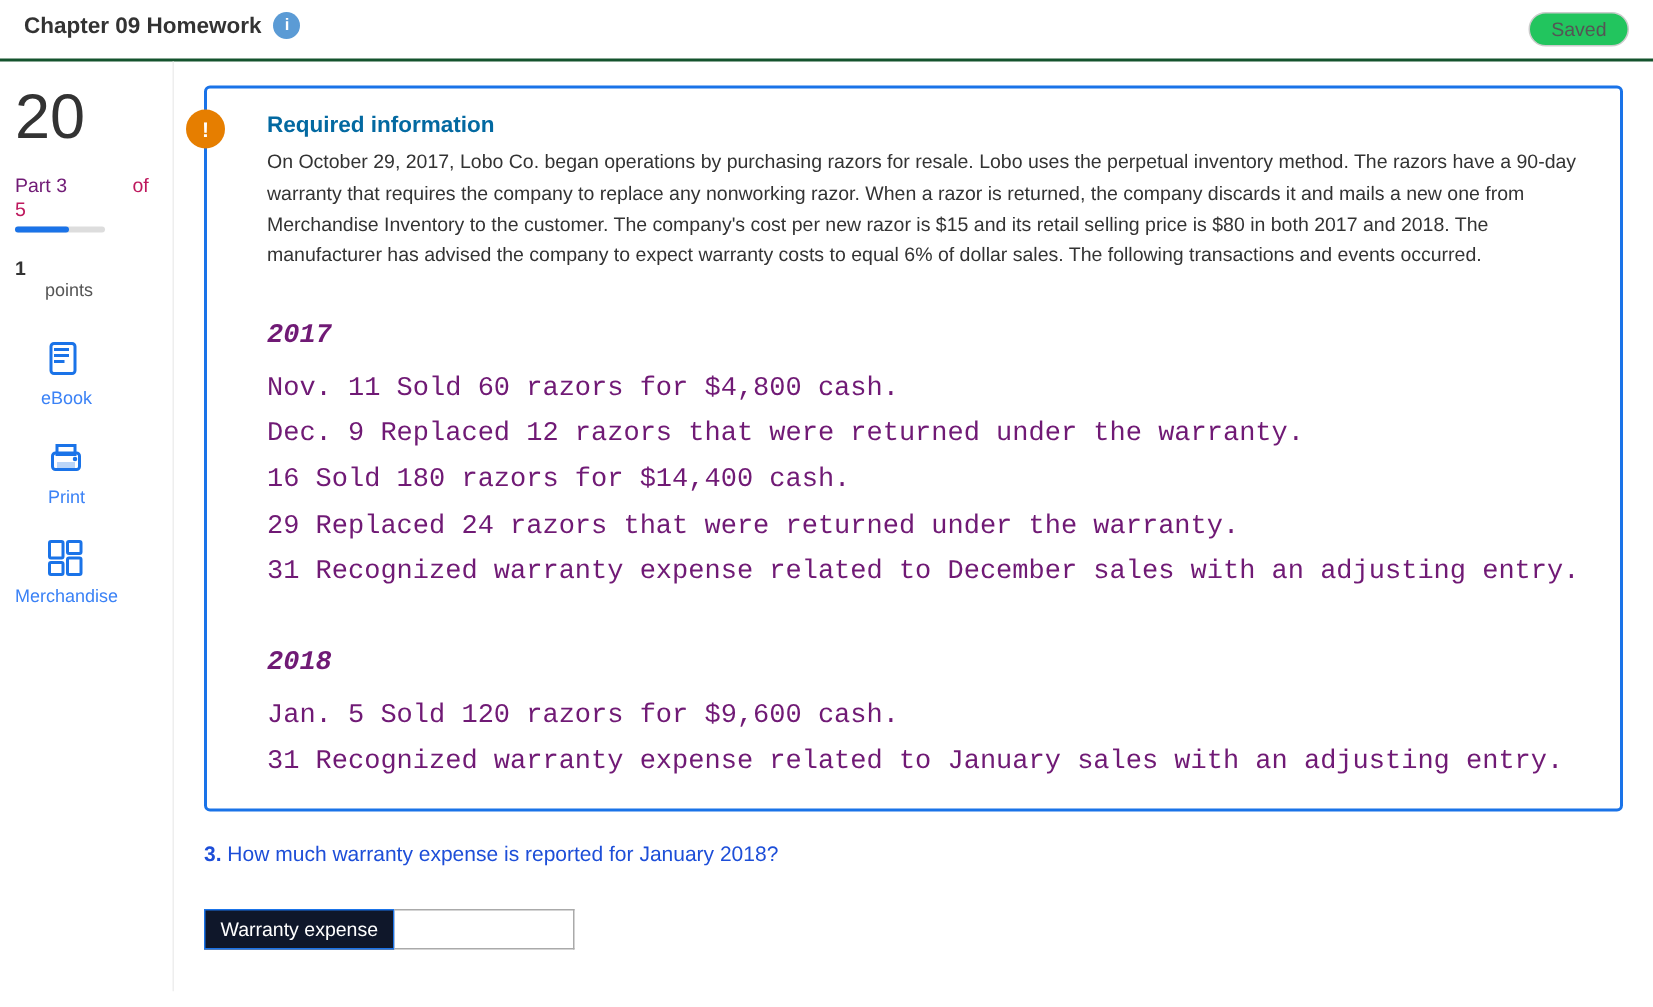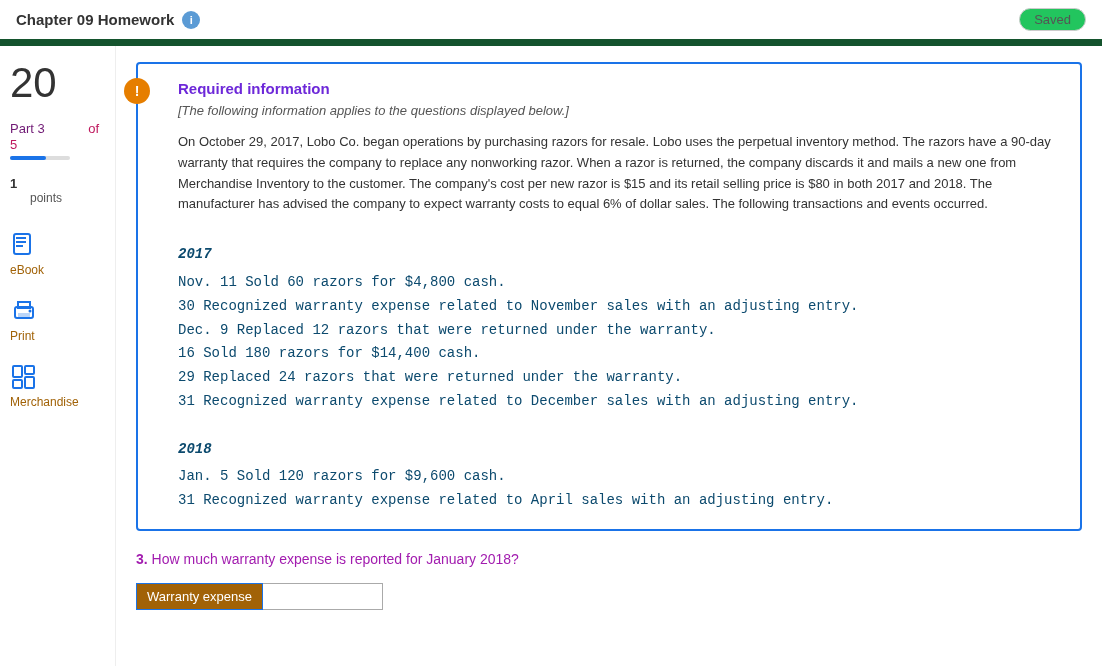--- a/index.html
+++ b/index.html
@@ -6,24 +6,24 @@
     body {
       font-family: Arial, sans-serif;
       font-size: 14px;
       background: #fff;
       color: #333;
     }
 
     
     .top-header {
       display: flex;
-      align-items: center;
+      align-items: flex-start;
       justify-content: space-between;
       padding: 8px 16px;
-      border-bottom: 7px solid #14532d;
+      border-bottom: 2px solid #14532d;
       background: #fff;
     }
     .top-header-left {
       display: flex;
       align-items: center;
       gap: 8px;
       font-size: 15px;
       font-weight: 600;
       color: #333;
     }
@@ -104,24 +104,24 @@
     }
     .sidebar-tools {
       display: flex;
       flex-direction: column;
       gap: 20px;
       margin-top: 10px;
     }
     .sidebar-tool {
       display: flex;
       flex-direction: column;
-      align-items: flex-start;
+      align-items: center;
       gap: 4px;
       cursor: pointer;
-      color: #a16207;
+      color: #3b82f6;
       font-size: 12px;
     }
     .tool-icon {
       width: 28px;
       height: 28px;
     }
 
     
     .content-area {
       flex: 1;
@@ -145,69 +145,69 @@
       border-radius: 50%;
       background: #e67e00;
       color: #fff;
       font-size: 14px;
       font-weight: bold;
       display: flex;
       align-items: center;
       justify-content: center;
     }
     .required-info-title {
-      color: #6d28d9;
+      color: #0369a1;
       font-weight: 700;
       font-size: 15px;
       margin-bottom: 6px;
     }
     .italic-note {
       font-style: italic;
       color: #555;
       font-size: 13px;
       margin-bottom: 14px;
     }
     .info-body {
       font-size: 13px;
       color: #333;
       line-height: 1.6;
       margin-bottom: 4px;
     }
     .transactions-section {
-      font-size: 14px;
+      font-size: 18px;
       font-family: 'Courier New', Courier, monospace;
       line-height: 1.7;
-      color: #0c4a6e;
+      color: #701a75;
       margin-top: 28px;
     }
     .year-heading {
       font-weight: bold;
       font-style: italic;
       margin-bottom: 4px;
     }
 
     
     .question-section {
       margin-top: 20px;
     }
     .question-text {
       font-size: 14px;
-      color: #a21caf;
-      margin-bottom: 16px;
+      color: #1d4ed8;
+      margin-bottom: 29px;
     }
     .question-text strong {
       font-weight: 700;
     }
     .answer-row {
       display: flex;
       align-items: center;
       gap: 0;
     }
     .answer-label {
-      background: #a16207;
+      background: #0f172a;
       color: #fff;
       padding: 5px 10px;
       font-size: 13px;
       font-weight: 500;
       border: 1px solid #1a73e8;
       white-space: nowrap;
     }
     .answer-input {
       border: 1px solid #aaa;
       border-left: none;
@@ -284,38 +284,36 @@
       </div>
 
     </div>
   </div>
 
   <div class="content-area">
 
     <div class="info-box">
       <div class="exclamation-badge">!</div>
       <div class="required-info-title">Required information</div>
-      <div class="italic-note">[The following information applies to the questions displayed below.]</div>
       <div class="info-body">On October 29, 2017, Lobo Co. began operations by purchasing razors for resale. Lobo uses the perpetual inventory method. The razors have a 90-day warranty that requires the company to replace any nonworking razor. When a razor is returned, the company discards it and mails a new one from Merchandise Inventory to the customer. The company's cost per new razor is $15 and its retail selling price is $80 in both 2017 and 2018. The manufacturer has advised the company to expect warranty costs to equal 6% of dollar sales. The following transactions and events occurred.</div>
 
       <div class="transactions-section">
         <div class="year-heading">2017</div>
         <div id="trans2017">
             <div>Nov. 11 Sold 60 razors for $4,800 cash.</div>
-            <div>     30 Recognized warranty expense related to November sales with an adjusting entry.</div>
             <div>Dec.  9 Replaced 12 razors that were returned under the warranty.</div>
             <div>     16 Sold 180 razors for $14,400 cash.</div>
             <div>     29 Replaced 24 razors that were returned under the warranty.</div>
             <div>     31 Recognized warranty expense related to December sales with an adjusting entry.</div>
           </div>
         <br>
         <div class="year-heading">2018</div>
         <div id="trans2018">
             <div>Jan.  5 Sold 120 razors for $9,600 cash.</div>
-            <div>     31 Recognized warranty expense related to April sales with an adjusting entry.</div>
+            <div>     31 Recognized warranty expense related to January sales with an adjusting entry.</div>
           </div>
       </div>
     </div>
 
     <div class="question-section">
       <div class="question-text">
         <strong>3.</strong>
         <span>How much warranty expense is reported for January 2018?</span>
       </div>
       <div class="answer-row">

